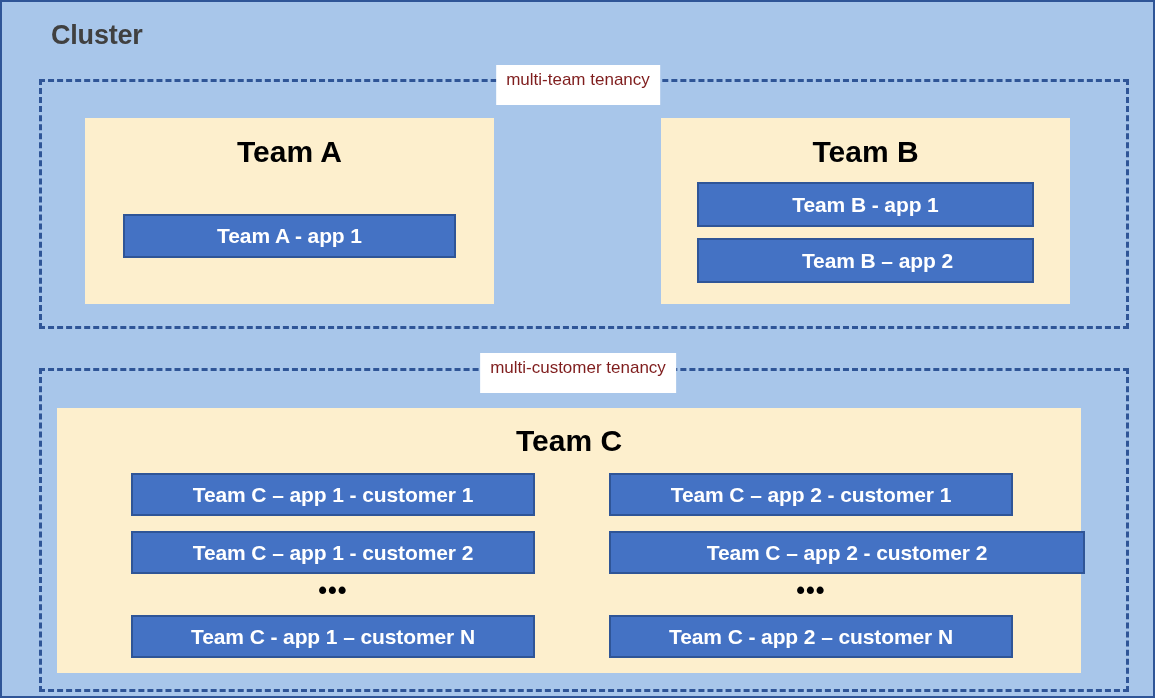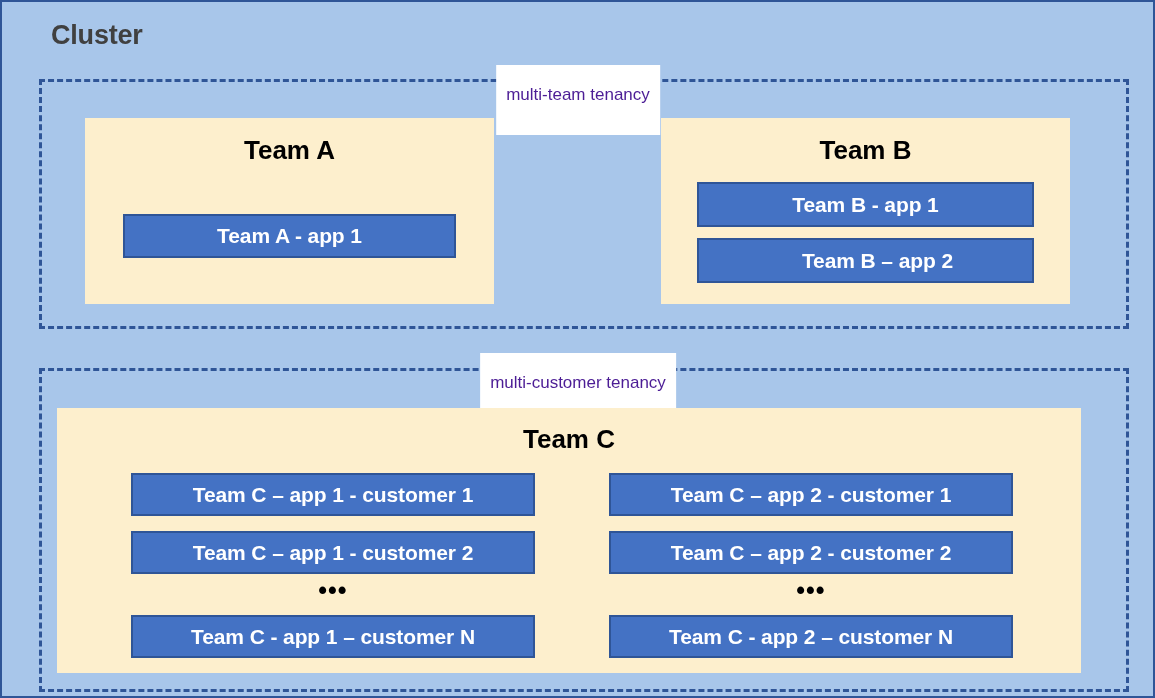--- a/index.html
+++ b/index.html
@@ -51,25 +51,25 @@
     left: 37px;
     top: 366px;
     width: 1090px;
     height: 324px;
   }
 
   
   .tenancy-label {
     position: absolute;
     background: #FFFFFF;
-    color: #4c1d95;
+    color: #7f1d1d;
     font-size: 17px;
     line-height: 30px;
     height: 40px;
-    padding: 15px 10px;
+    padding: 0 10px;
     white-space: nowrap;
     text-align: center;
     transform: translateX(-50%);
   }
   #label-multi-team {
     left: 576px;
     top: 63px;
   }
   #label-multi-customer {
     left: 576px;
@@ -99,21 +99,21 @@
     top: 406px;
     width: 1024px;
     height: 265px;
   }
 
   .team-title {
     position: absolute;
     left: 0;
     right: 0;
     text-align: center;
-    font-size: 26px;
+    font-size: 30px;
     font-weight: bold;
     color: #000000;
     white-space: nowrap;
   }
   #team-a-box .team-title,
   #team-b-box .team-title { top: 17px; }
   #team-c-box .team-title { top: 16px; }
 
   
   .app-box {
@@ -138,21 +138,21 @@
   #team-b-app-1 { left: 36px; top: 64px; width: 337px; height: 45px; }
   #team-b-app-2 { left: 36px; top: 120px; width: 337px; height: 45px; padding-left: 24px; }
 
   
   #team-c-app1-cust1 { left: 74px; top: 65px; width: 404px; height: 43px; }
   #team-c-app1-cust2 { left: 74px; top: 123px; width: 404px; height: 43px; }
   #team-c-app1-custN { left: 74px; top: 207px; width: 404px; height: 43px; }
 
   
   #team-c-app2-cust1 { left: 552px; top: 65px; width: 404px; height: 43px; }
-  #team-c-app2-cust2 { left: 552px; top: 123px; width: 404px; height: 43px; }
+  #team-c-app2-cust2 { left: 552px; top: 123px; width: 476px; height: 43px; }
   #team-c-app2-custN { left: 552px; top: 207px; width: 404px; height: 43px; }
 
   
   .ellipsis {
     position: absolute;
     font-size: 25px;
     font-weight: bold;
     color: #000000;
     line-height: 1;
     letter-spacing: 1px;

